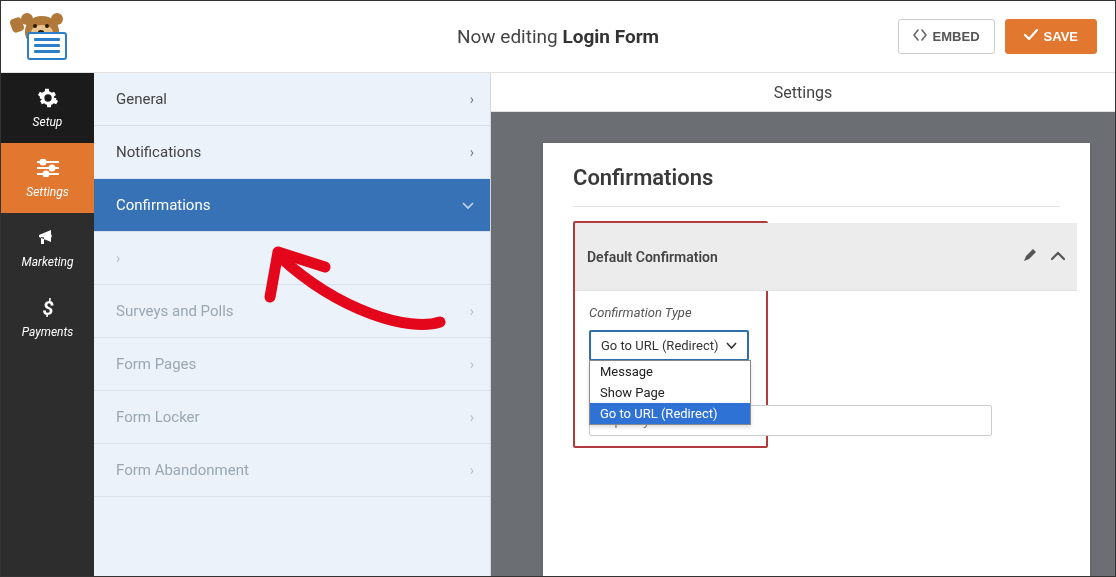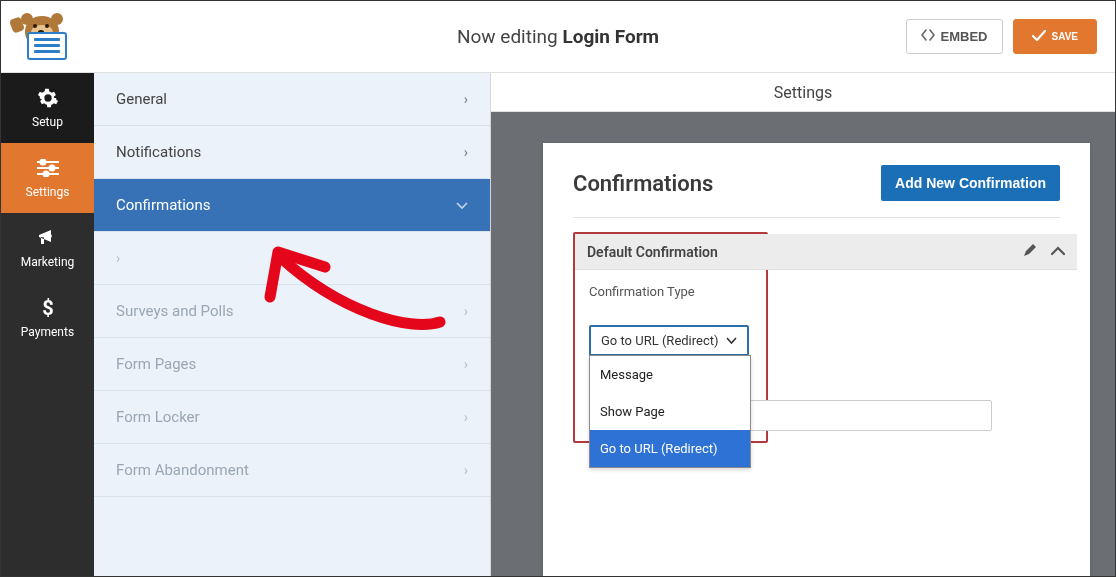--- a/index.html
+++ b/index.html
@@ -50,35 +50,35 @@
   }
   .title-area .bold { font-weight: 700; color:#333; }
   .top-actions { margin-left: auto; display: flex; gap: 10px; }
   .btn-embed {
     background:#fff; border:1px solid #ccc; color:#555; font-weight:600;
     padding: 9px 14px; font-size:13px; border-radius:3px; cursor:pointer;
     display:flex; align-items:center; gap:6px;margin-left:17px;
   }
   .btn-save {
     background:#e27730; border:1px solid #e27730; color:#fff; font-weight:700;
-    padding: 9px 18px; font-size:10px; border-radius:3px; cursor:pointer;
+    padding: 9px 18px; font-size:13px; border-radius:3px; cursor:pointer;
     display:flex; align-items:center; gap:6px;
   }
   .main { display:flex; height: calc(577px - 72px - 2px); }
-  .lsidebar { width: 93px; background:#2d2d2d; display:flex; flex-direction:column; }
+  .lsidebar { width: 93px; background:#2d2d2d; display:flex; flex-direction:column;font-style:italic; }
   .lsidebar-item {
     height: 70px; display:flex; flex-direction:column; align-items:center; justify-content:center;
     color:#fff; font-size:12px; gap:6px; cursor:pointer;
   }
   .lsidebar-item.dark { background:#1b1b1b; }
   .lsidebar-item.active { background:#e27730; }
   .lsidebar .icon { width:22px; height:22px; display:flex; align-items:center; justify-content:center; }
   .settings-col { width: 397px; background:#ebf2f9; border-right:1px solid #d6d6d6; display:flex; flex-direction:column; }
   .set-item {
-    height: 53px; padding: 0 22px 0 22px; display:flex; align-items:center; justify-content:space-between;
+    height: 53px; padding: 0 16px 0 22px; display:flex; align-items:center; justify-content:space-between;
     border-bottom:1px solid #d8e2ec; color:#444; font-size:15px; cursor:pointer;
   }
   .set-item.active { background:#3672b5; color:#fff; }
   .set-item.muted { color:#9aa7b3; }
   .set-chevron { font-size:14px; color:inherit; opacity:.7; }
   .preview {
     flex:1; background:#6b6f73; position:relative;
   }
   .settings-header {
     height:39px; background:#fff; border-bottom:1px solid #e1e1e1; display:flex; align-items:center; justify-content:center;
@@ -91,39 +91,39 @@
   }
   .panel-head { display:flex; align-items:center; justify-content:space-between; margin-bottom:16px; }
   .panel-title { font-size:22px; font-weight:600; color:#3a3a3a; }
   .btn-addnew {
     background:#1a6fb7; color:#fff; border:none; padding:10px 14px; font-size:14px;
     font-weight:600; border-radius:2px; cursor:pointer;
   }
   .panel-rule { border:none; border-top:1px solid #e4e4e4; margin-bottom:14px; }
   .conf-box { border:2px solid #b33a3a; border-radius:2px; padding-bottom:10px; width:195px; }
   .conf-header {
-    background:#ececec; border-bottom:1px solid #e0e0e0; padding:9px 12px;
+    background:#ececec; border-bottom:1px solid #e0e0e0; padding:25px 12px;
     display:flex; align-items:center; justify-content:space-between;
     color:#444; font-size:14px; font-weight:600;
     width: 502px; margin-right:-312px;
   }
   .conf-header .icons{display:flex; gap:14px; color:#555;}
   .conf-body { padding: 14px 14px 0 14px; }
-  .field-label { font-size:13px; color:#555; margin-bottom:26px; display:block;}
+  .field-label { font-size:13px; color:#555; margin-bottom:10px; display:block;font-style:italic;}
   .select-box {
     border:2px solid #2f6fa8; border-radius:2px; padding:6px 10px;
     display:flex; align-items:center; justify-content:space-between;
     font-size:13px; color:#333; width:160px; cursor:pointer; background:#fff;
   }
   .dropdown {
     position:absolute; margin-top:-1px; width:162px;
     border:1px solid #8a8a8a; background:#fff; font-size:13px; color:#222;
     box-shadow:0 2px 4px rgba(0,0,0,.15); z-index:5;
   }
-  .dropdown .opt { padding:11px 10px; cursor:pointer; }
+  .dropdown .opt { padding:3px 10px; cursor:pointer; }
   .dropdown .opt.sel { background:#2f72d6; color:#fff; }
   .url-input {
     margin-top:44px; width:403px; border:1px solid #ccc; border-radius:2px;
     padding:7px 10px; font-size:13px; color:#7a7a7a; background:#fff;
   }
   .arrow-annot {
     position:absolute; left:260px; top:202px; width:200px; height:150px; pointer-events:none; z-index:10;
   }
 </style>
 </head>
@@ -249,21 +249,20 @@
       <span class="set-chevron">›</span>
     </div>
   </div>
 
   <div class="preview">
     <div class="settings-header">Settings</div>
 
     <div class="panel">
       <div class="panel-head">
         <div class="panel-title">Confirmations</div>
-        <button class="btn-addnew">Add New Confirmation</button>
       </div>
       <hr class="panel-rule">
 
       <div style="position:relative;">
         <div class="conf-box">
           <div class="conf-header">
             <span>Default Confirmation</span>
             <span class="icons">
               <span>
                 <svg width="14" height="14" viewBox="0 0 14 14" fill="#555">

